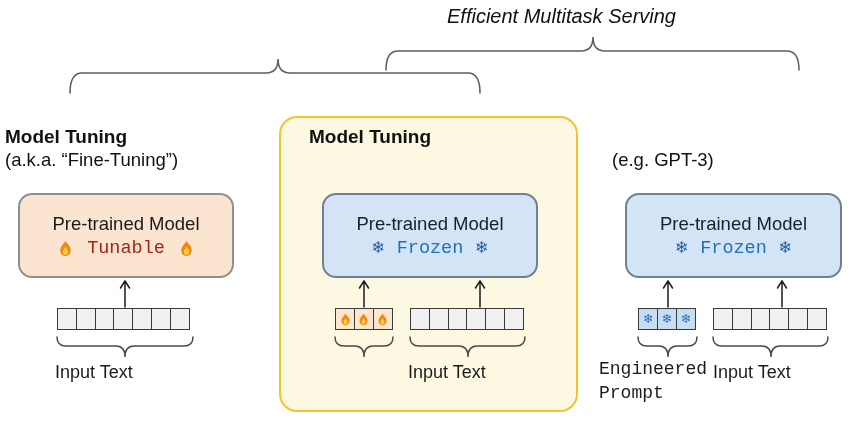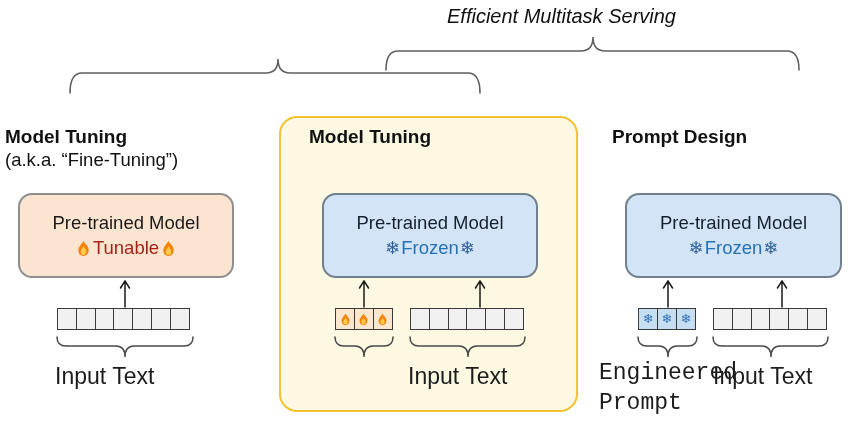--- a/index.html
+++ b/index.html
@@ -14,36 +14,36 @@
   .col-subtitle{font-size:18.5px;line-height:22px;color:#111;}
   .model-box{
     border-radius:14px;display:flex;flex-direction:column;align-items:center;
     justify-content:center;gap:3px;box-sizing:border-box;z-index:2;
   }
   .model-box.tunable{background:#FBE5D1;border:2px solid #8F8F8F;}
   .model-box.frozen{background:#D2E4F5;border:2px solid #70808E;}
   .box-name{font-size:18.5px;}
   .model-box.tunable .box-name{color:#1a1a1a;}
   .model-box.frozen .box-name{color:#14222F;}
-  .box-state{display:flex;align-items:center;gap:1px;font-size:18.5px;}
+  .box-state{display:flex;align-items:center;gap:13px;font-size:18.5px;font-family:Liberation Mono, monospace;}
   .box-state.tunable{color:#A72318;}
   .box-state.frozen{color:#2471B8;}
   .snow-ic{color:#2B5F9C;font-size:18px;line-height:1;}
   .flame{width:17px;height:17px;display:block;}
   .token-row{display:flex;z-index:2;}
   .cell{
     width:20px;height:22px;box-sizing:border-box;border:1.2px solid #3A3A3A;
     display:flex;align-items:center;justify-content:center;background:#F1F1F1;
   }
   .cell + .cell{margin-left:-1.2px;}
   .cell.flame-cell{background:#FBE6CE;}
   .cell.snow-cell{background:#C6DEF2;}
   .cell .flame{width:13px;height:13px;}
   .cell .snow-ic{font-size:12.5px;color:#2B6CB5;}
-  .token-label{font-size:23px;line-height:1.32;color:#1c1c1c;}
+  .token-label{font-size:18px;line-height:1.32;color:#1c1c1c;}
   #highlight-container{
     left:279px;top:116px;width:299px;height:296px;background:#FDF8E2;
     border:2px solid #F2C232;border-radius:18px;box-sizing:border-box;z-index:0;
   }
   #overlay{left:0;top:0;z-index:1;pointer-events:none;}
   .txt{z-index:3;}
 </style>
 </head>
 <body>
 
@@ -143,21 +143,21 @@
       <div class="cell"></div>
       <div class="cell"></div>
       <div class="cell"></div>
       <div class="cell"></div>
       <div class="cell"></div>
       <div class="cell"></div>
     </div>
 
   <div class="abs txt token-label center" style="left:408px;top:361px;width:140px;">Input Text</div>
 
-  <div class="abs txt col-title center" style="left:612px;top:126px;width:240px;">Prompt Design</div>
+  <div class="abs txt col-subtitle center" style="left:612px;top:149px;width:240px;">(e.g. GPT-3)</div>
 
   <div class="abs model-box frozen" style="left:625px;top:193px;width:217px;height:85px;">
     <div class="box-name">Pre-trained Model</div>
     <div class="box-state frozen">
       <span class="snow-ic">❄</span>
       <span>Frozen</span>
       <span class="snow-ic">❄</span>
     </div>
   </div>
 

